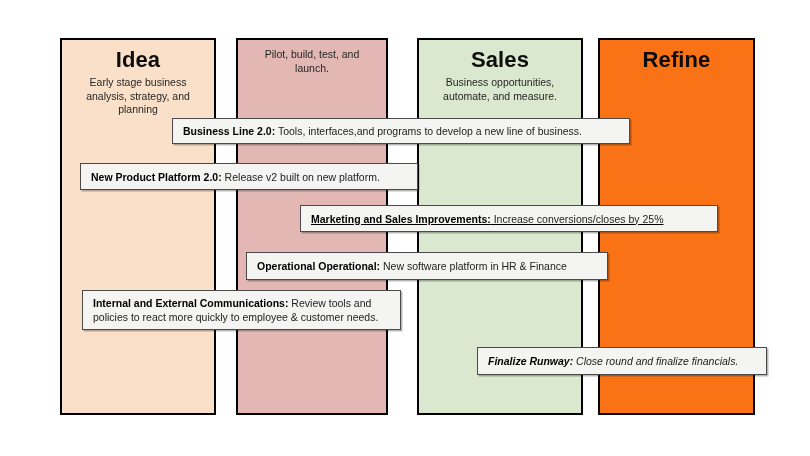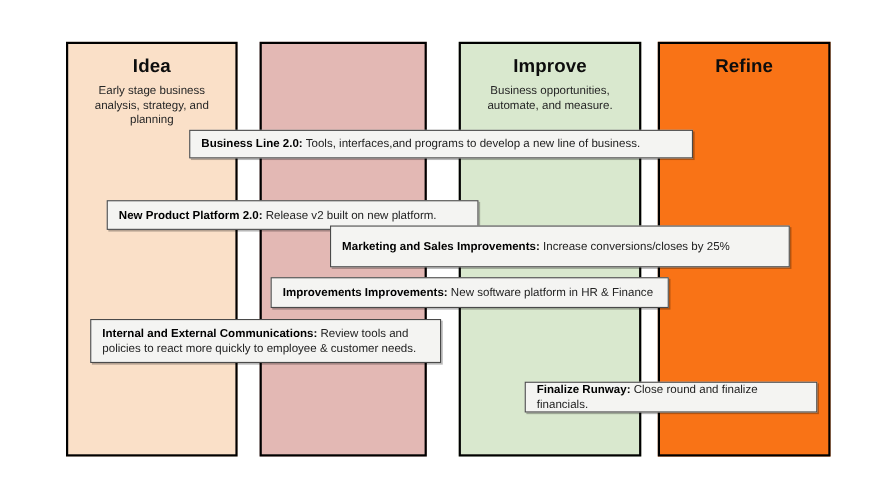--- a/index.html
+++ b/index.html
@@ -22,21 +22,21 @@
   
   .phase-col {
     position: absolute;
     box-sizing: border-box;
     border: 2.5px solid #000000;
     padding: 8px 10px 0 10px;
     overflow: hidden;
   }
   .phase-title {
     text-align: center;
-    font-size: 17px;
+    font-size: 22px;
     font-weight: bold;
     color: #0d0d0d;
     line-height: 20px;
     margin: 2px 0 6px 0;
     letter-spacing: 0.1px;
   }
   .phase-desc {
     font-size: 10.5px;
     color: #262626;
     line-height: 13.5px;
@@ -68,60 +68,61 @@
 <body>
 
 <div id="canvas">
 
   <div class="phase-col" style="left: 60px; top: 38px; width: 156px; height: 377px; background: rgb(250, 224, 200);">
     <div class="phase-title">Idea</div>
     <div class="phase-desc">Early stage business analysis, strategy, and planning</div>
   </div>
 
   <div class="phase-col" style="left: 236px; top: 38px; width: 152px; height: 377px; background: rgb(227, 184, 180);">
+    <div class="phase-desc">Pilot, build, test, and launch.</div>
   </div>
 
   <div class="phase-col" style="left: 417px; top: 38px; width: 166px; height: 377px; background: rgb(217, 232, 206);">
-    <div class="phase-title">Improve</div>
+    <div class="phase-title">Sales</div>
     <div class="phase-desc">Business opportunities, automate, and measure.</div>
   </div>
 
   <div class="phase-col" style="left: 598px; top: 38px; width: 157px; height: 377px; background: #f97316;">
     <div class="phase-title">Refine</div>
   </div>
 
   <div class="task-bar" style="left: 172px; top: 118px; width: 458px; height: 26px;">
     <div class="task-text">
       <b>Business Line 2.0:</b><span> Tools, interfaces,and programs to develop a new line of business.</span>
     </div>
   </div>
 
-  <div class="task-bar" style="left: 97px; top: 163px; width: 338px; height: 27px; margin-top: 19px;">
+  <div class="task-bar" style="left: 80px; top: 163px; width: 338px; height: 27px;">
     <div class="task-text">
       <b>New Product Platform 2.0:</b><span> Release v2 built on new platform.</span>
     </div>
   </div>
 
-  <div class="task-bar" style="left: 300px; top: 205px; width: 418px; height: 38px;">
+  <div class="task-bar" style="left: 300px; top: 205px; width: 418px; height: 27px; text-decoration: underline;">
     <div class="task-text">
       <b>Marketing and Sales Improvements:</b><span> Increase conversions/closes by 25%</span>
     </div>
   </div>
 
   <div class="task-bar" style="left: 246px; top: 252px; width: 362px; height: 28px;">
     <div class="task-text">
-      <b>Improvements Improvements:</b><span> New software platform in HR &amp; Finance</span>
+      <b>Operational Operational:</b><span> New software platform in HR &amp; Finance</span>
     </div>
   </div>
 
   <div class="task-bar" style="left: 82px; top: 290px; width: 319px; height: 40px;">
     <div class="task-text">
       <b>Internal and External Communications:</b><span> Review tools and policies to react more quickly to employee &amp; customer needs.</span>
     </div>
   </div>
 
-  <div class="task-bar" style="left: 477px; top: 347px; width: 266px; height: 28px;">
+  <div class="task-bar" style="left: 477px; top: 347px; width: 290px; height: 28px; font-style: italic;">
     <div class="task-text">
       <b>Finalize Runway:</b><span> Close round and finalize financials.</span>
     </div>
   </div>
 
 </div>
 
 </body></html>

